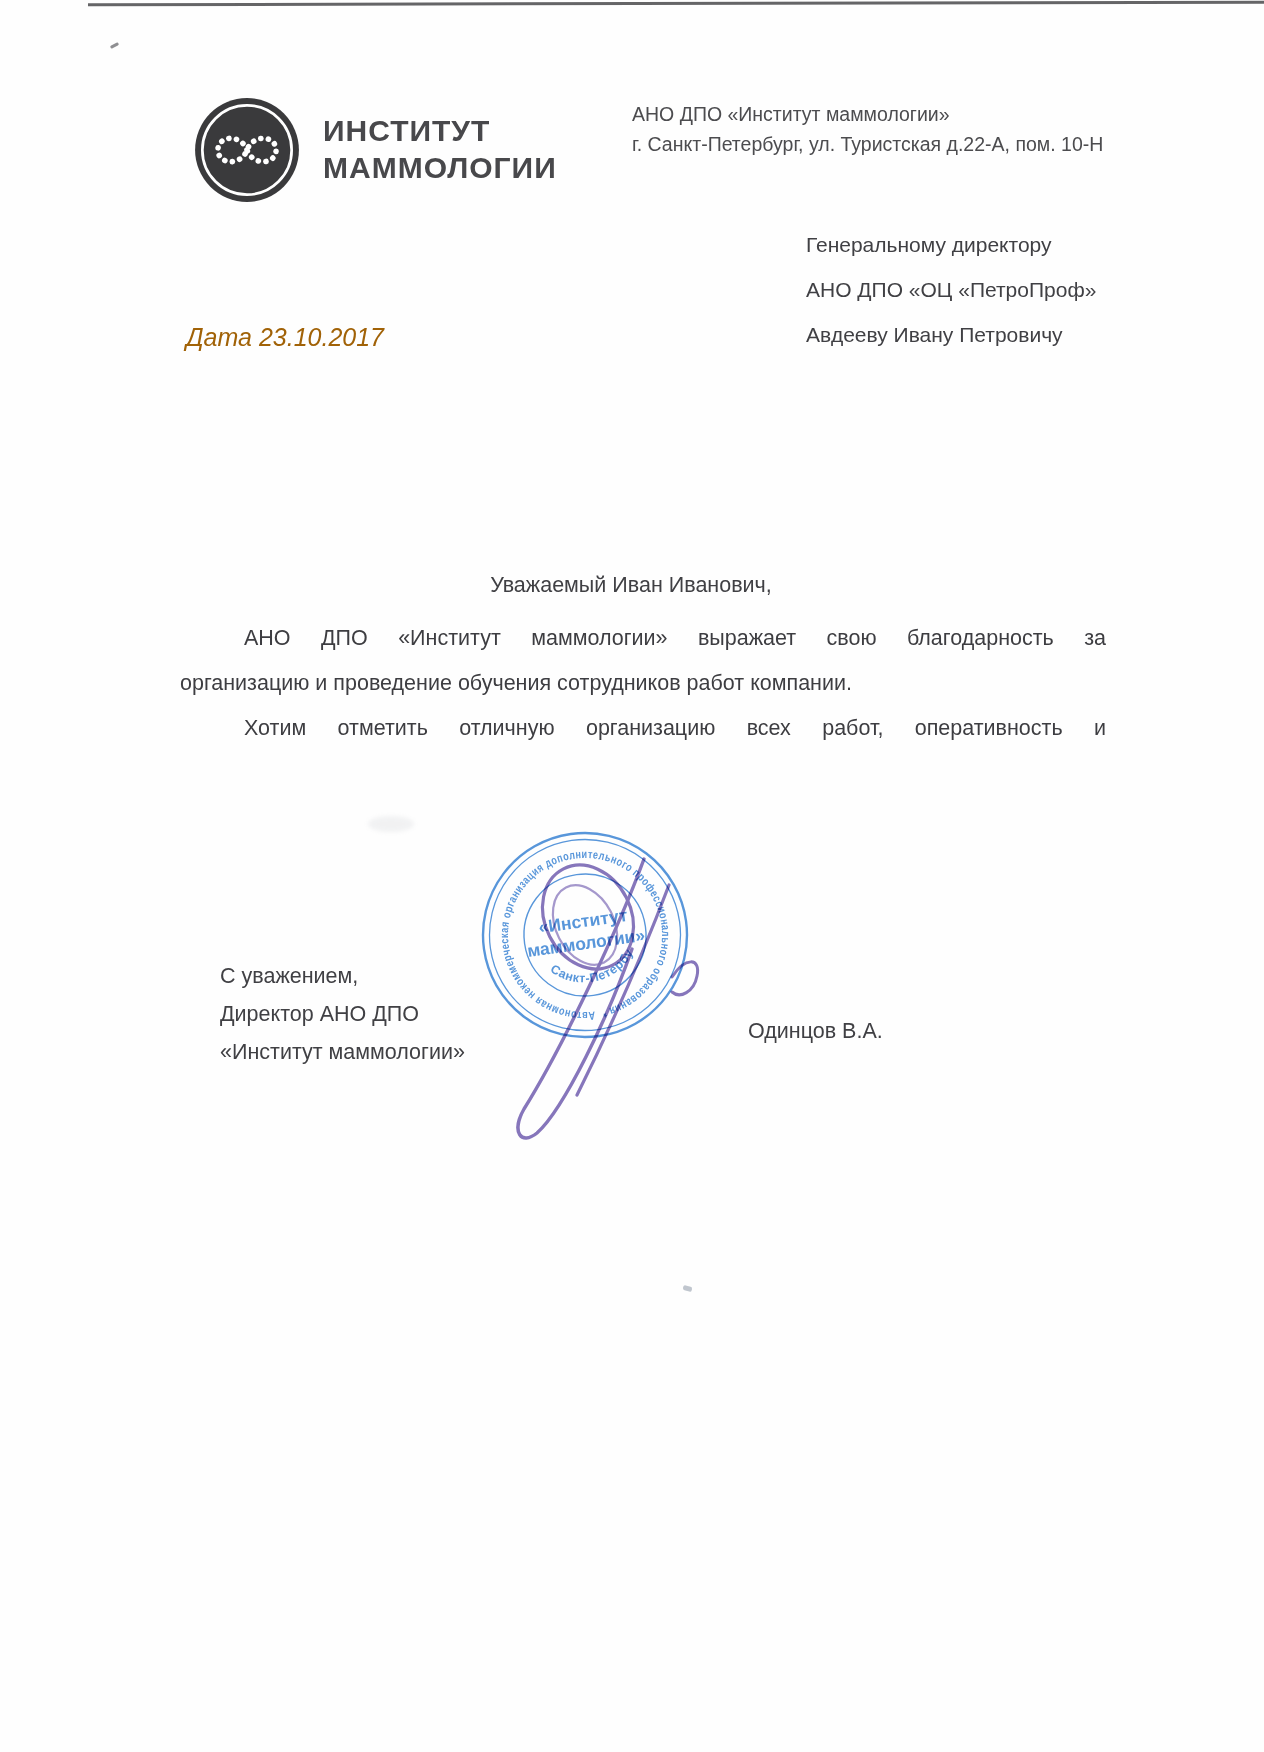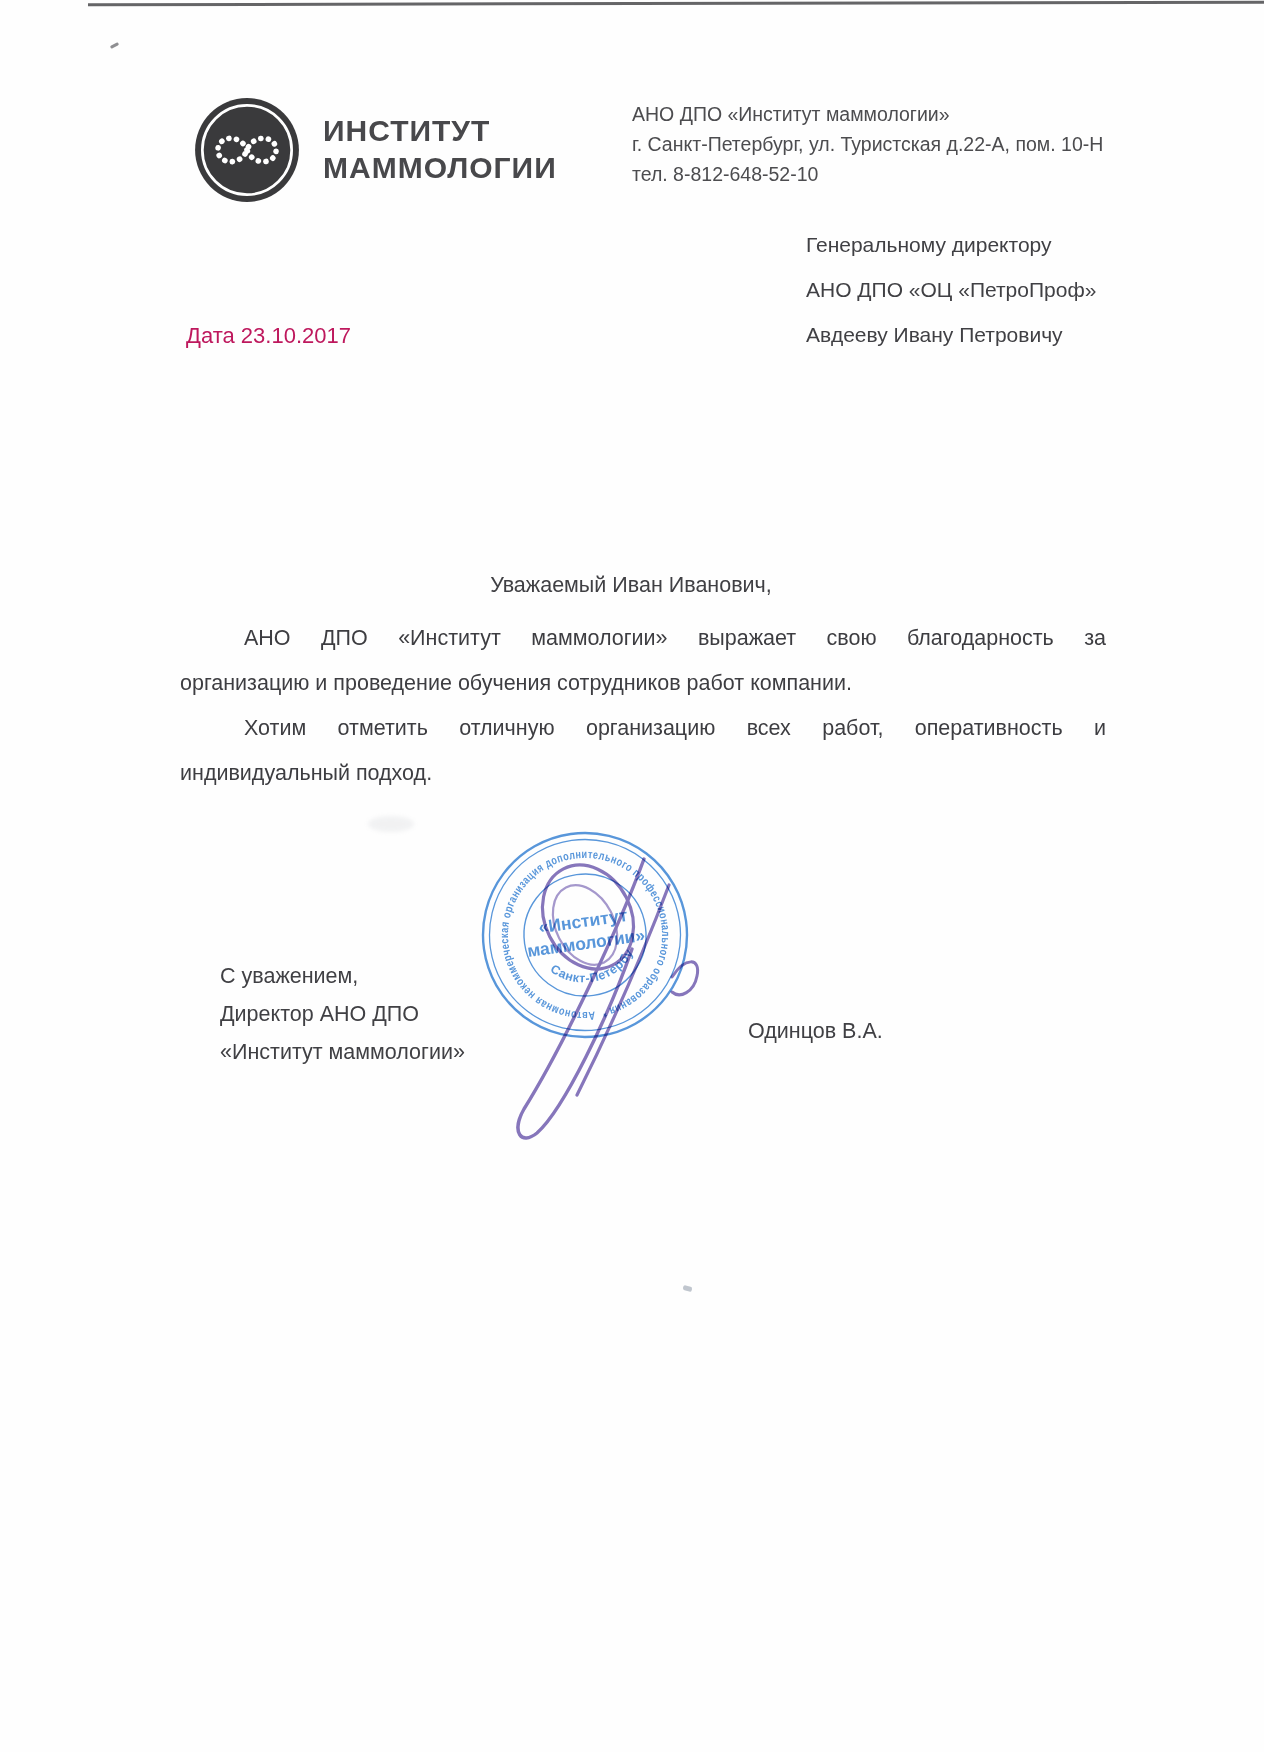--- a/index.html
+++ b/index.html
@@ -19,21 +19,21 @@
   .tickmark{top:44px;left:110px;width:9px;height:3px;background:#6a6a6e;transform:rotate(-28deg);opacity:.75;border-radius:2px;}
   .speck1{top:1286px;left:683px;width:9px;height:5px;background:#8d98a5;opacity:.55;border-radius:2px;transform:rotate(15deg);}
   .smudge{top:816px;left:368px;width:46px;height:16px;background:#b9bcc2;opacity:.18;border-radius:50%;filter:blur(2px);}
 
   
   .logo-svg{left:193px;top:96px;width:108px;height:108px;}
   .logo-text{left:323px;top:112px;font-size:30px;line-height:37px;font-weight:600;letter-spacing:1px;color:#48484b;}
   .org-block{left:632px;top:99px;font-size:19.5px;line-height:30px;color:#4c4c4f;}
 
   .recipient{left:806px;top:222px;font-size:21px;line-height:45px;color:#404044;}
-  .dateline{left:186px;top:323px;font-size:22px;color:#be185d;}
+  .dateline{left:186px;top:323px;font-size:25px;color:#a16207;font-style:italic;}
 
   .title{left:0;top:460px;width:1264px;text-align:center;font-size:21.5px;font-weight:700;color:#39393d;letter-spacing:.2px;}
   .salutation{left:0;top:573px;width:1230px;text-align:center;font-size:21.5px;color:#404044;padding-left:16px;}
 
   .bodytext{left:180px;top:616px;width:926px;font-size:21.5px;line-height:45px;color:#3d3d41;}
   .bodytext .line{white-space:nowrap;}
   .bodytext .just{text-align:justify;text-align-last:justify;white-space:normal;}
   .indent{text-indent:64px;}
 
   .closing{left:220px;top:957px;font-size:21.5px;line-height:38px;color:#404044;}
@@ -63,39 +63,37 @@
   </svg>
 
   <div class="abs logo-text">
     <div>ИНСТИТУТ</div>
     <div>МАММОЛОГИИ</div>
   </div>
 
   <div class="abs org-block">
     <div>АНО ДПО «Институт маммологии»</div>
     <div>г. Санкт-Петербург, ул. Туристская д.22-А, пом. 10-Н</div>
-    <div>тел. 8-812-648-52-10</div>
   </div>
 
   <div class="abs recipient">
     <div>Генеральному директору</div>
     <div>АНО ДПО «ОЦ «ПетроПроф»</div>
     <div>Авдееву Ивану Петровичу</div>
   </div>
 
   <div class="abs dateline">Дата 23.10.2017</div>
 
 
   <div class="abs salutation">Уважаемый Иван Иванович,</div>
 
   <div class="abs bodytext">
     <div class="just indent">АНО ДПО «Институт маммологии» выражает свою благодарность за</div>
     <div class="line">организацию и проведение обучения сотрудников работ компании.</div>
     <div class="just indent">Хотим отметить отличную организацию всех работ, оперативность и</div>
-    <div class="line">индивидуальный подход.</div>
   </div>
 
   <div class="abs closing">
     <div>С уважением,</div>
     <div>Директор АНО ДПО</div>
     <div>«Институт маммологии»</div>
   </div>
 
   <svg class="abs stamp-svg" viewBox="0 0 216 216">
     <g transform="rotate(-8 108 108)" fill="none" stroke="#4a8ed8">

